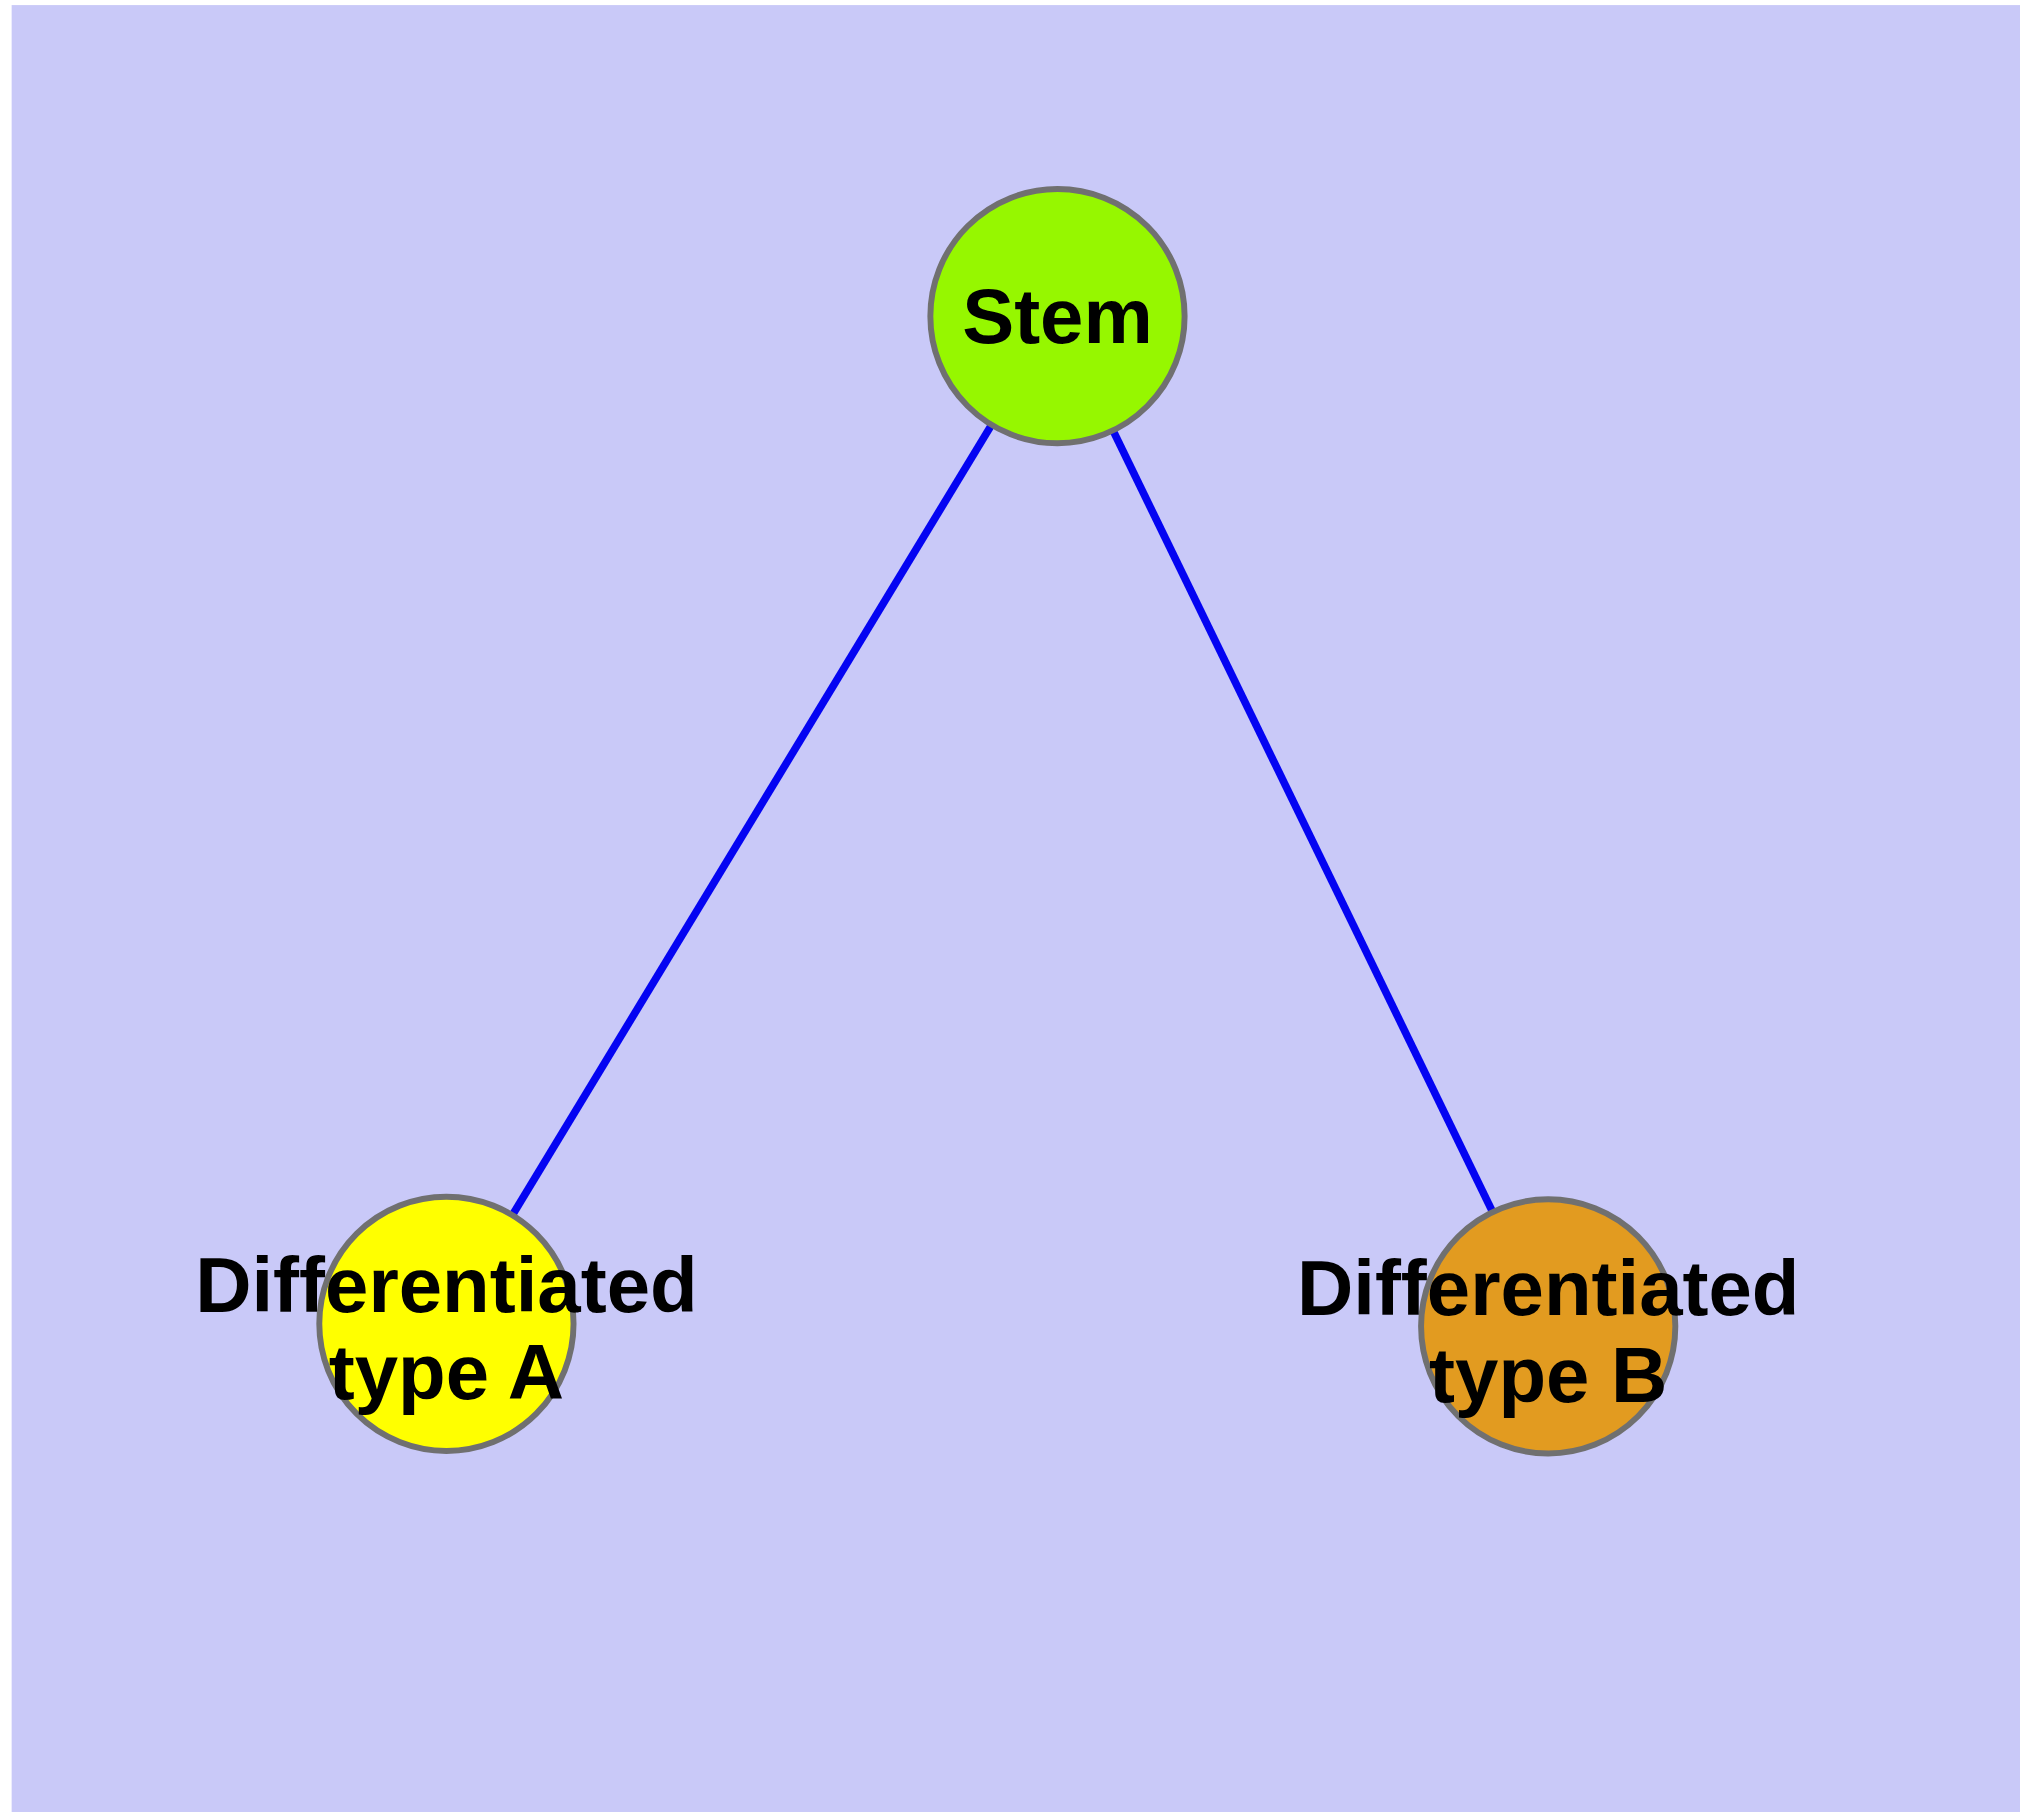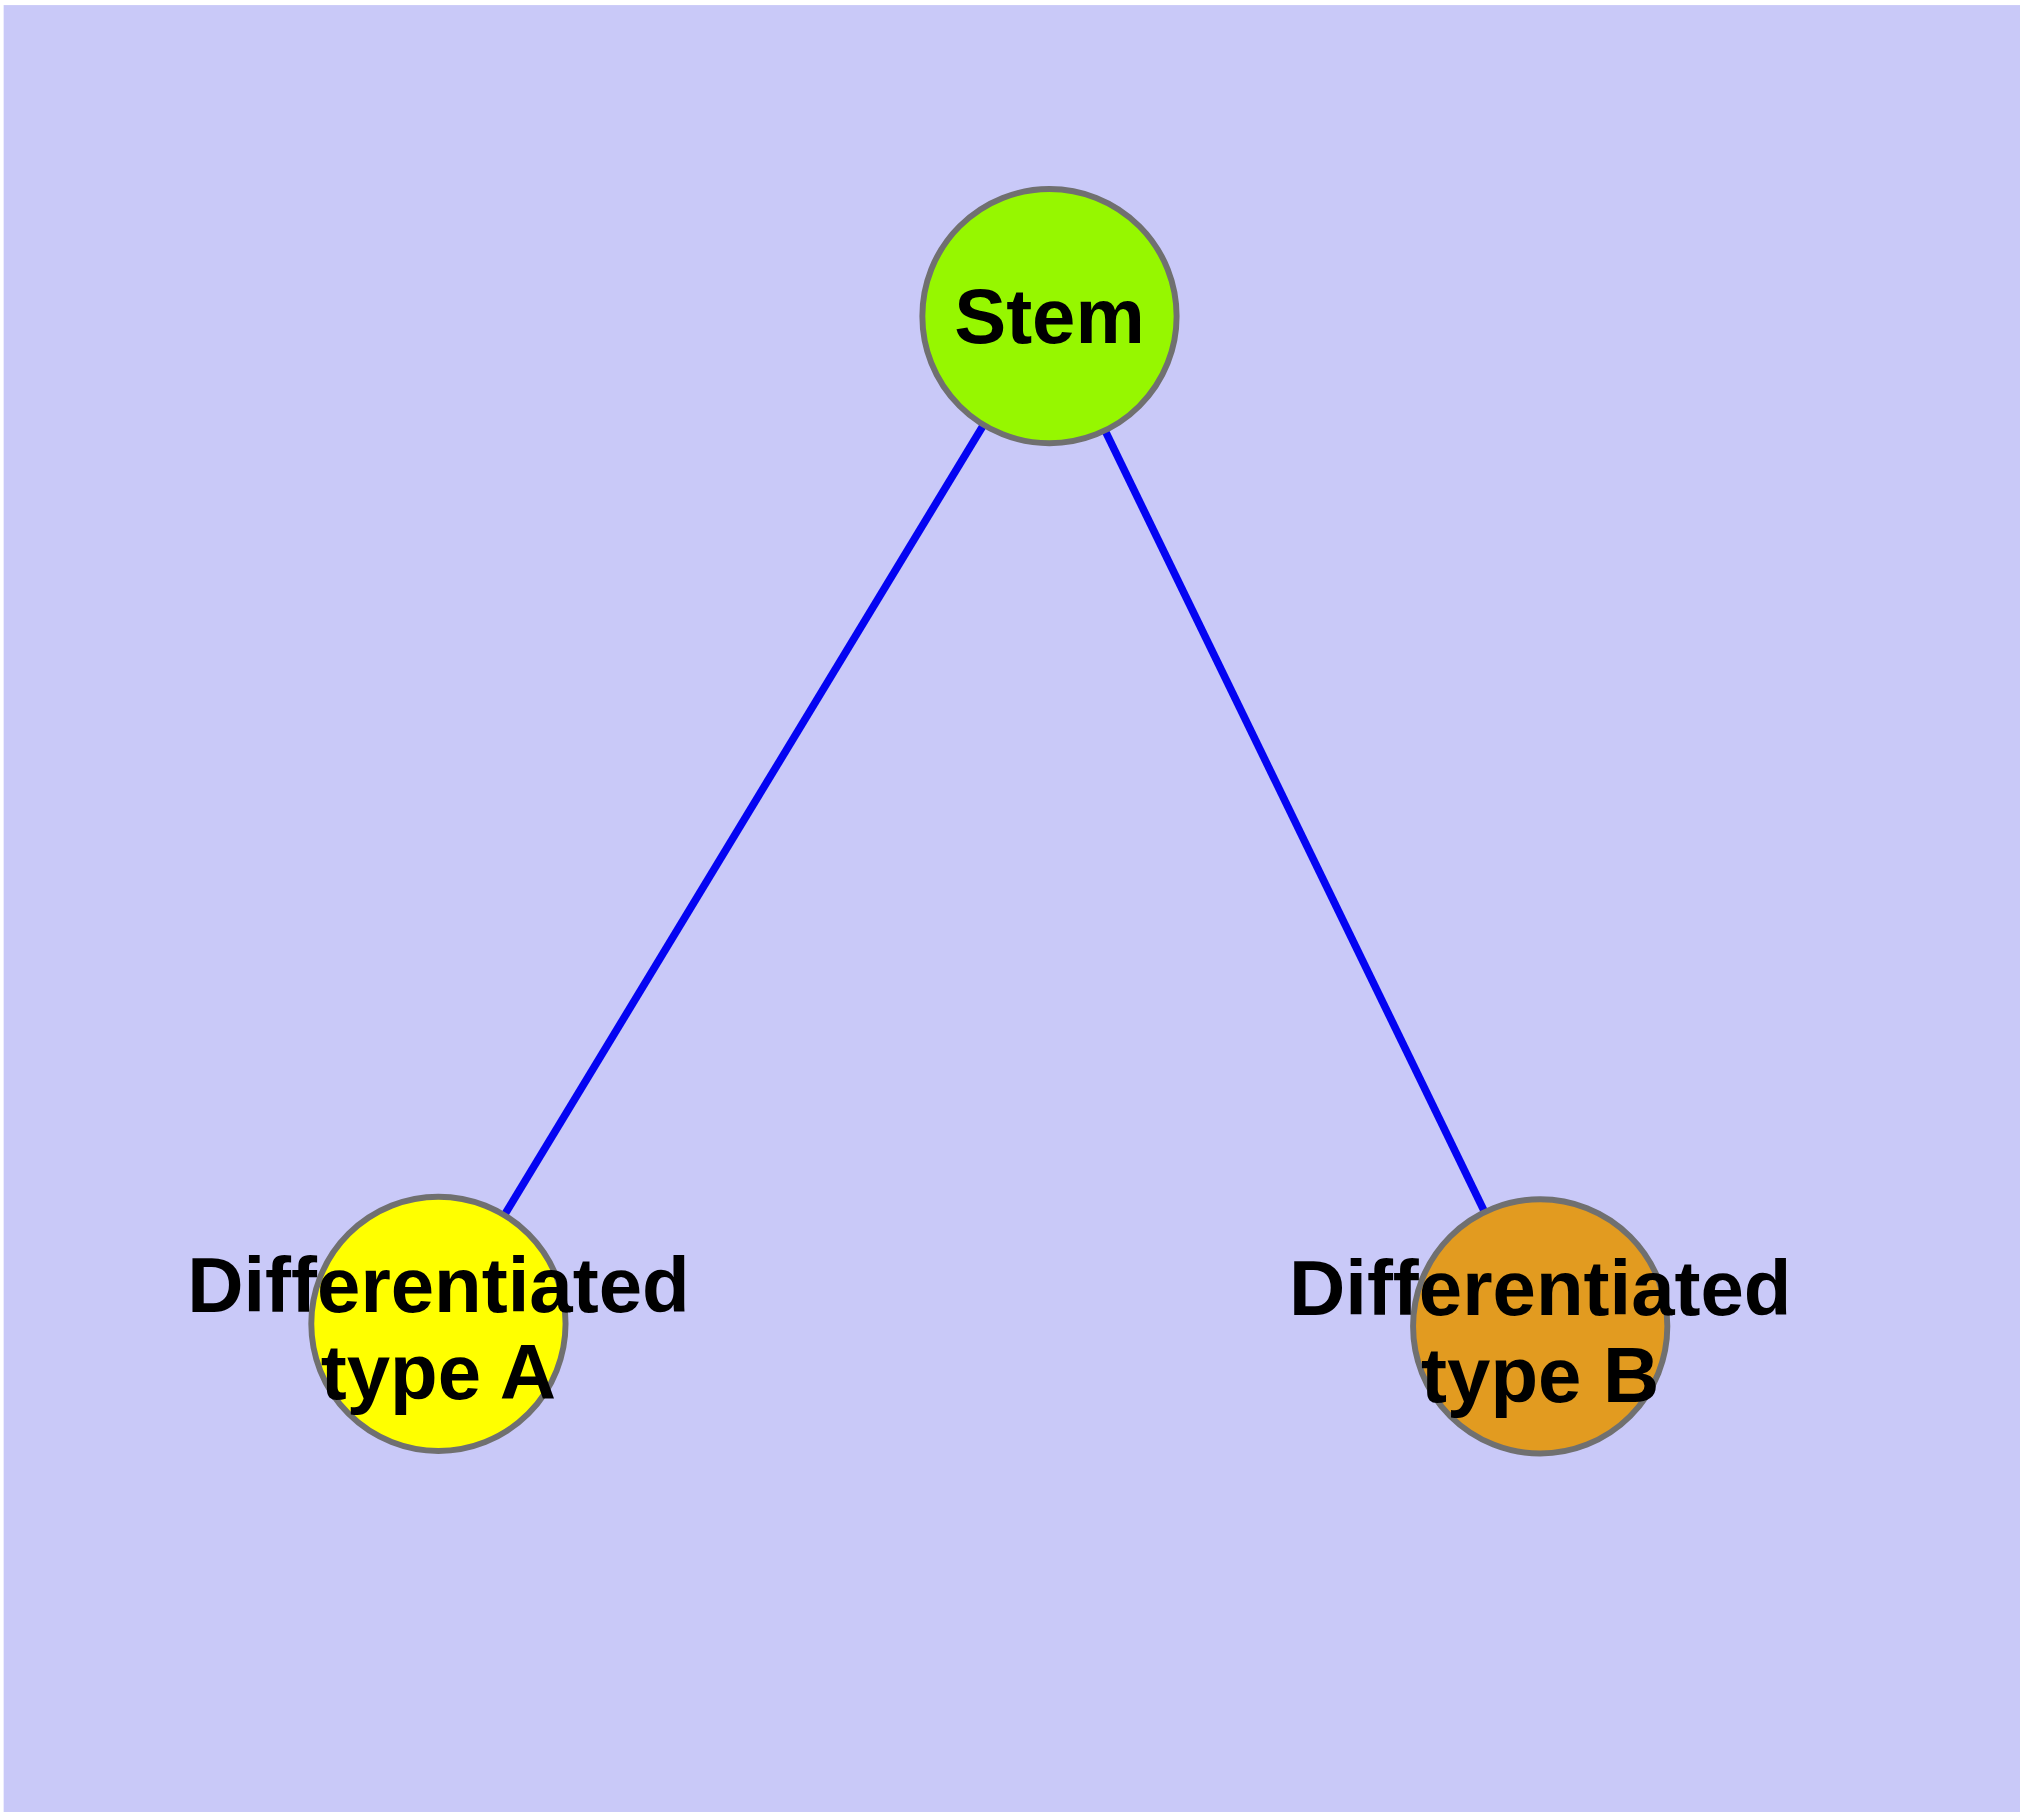--- a/index.html
+++ b/index.html
@@ -5,21 +5,21 @@
   html, body {
     margin: 0;
     padding: 0;
     width: 2021px;
     height: 1812px;
     background: #ffffff;
     overflow: hidden;
   }
   .diagram-stage {
     position: absolute;
-    left: 0;
+    left: 8px;
     top: 0;
     width: 1809px;
     height: 1812px;
   }
   svg {
     display: block;
   }
   .node-label {
     font-family: "Liberation Sans", "DejaVu Sans", sans-serif;
     font-weight: bold;

